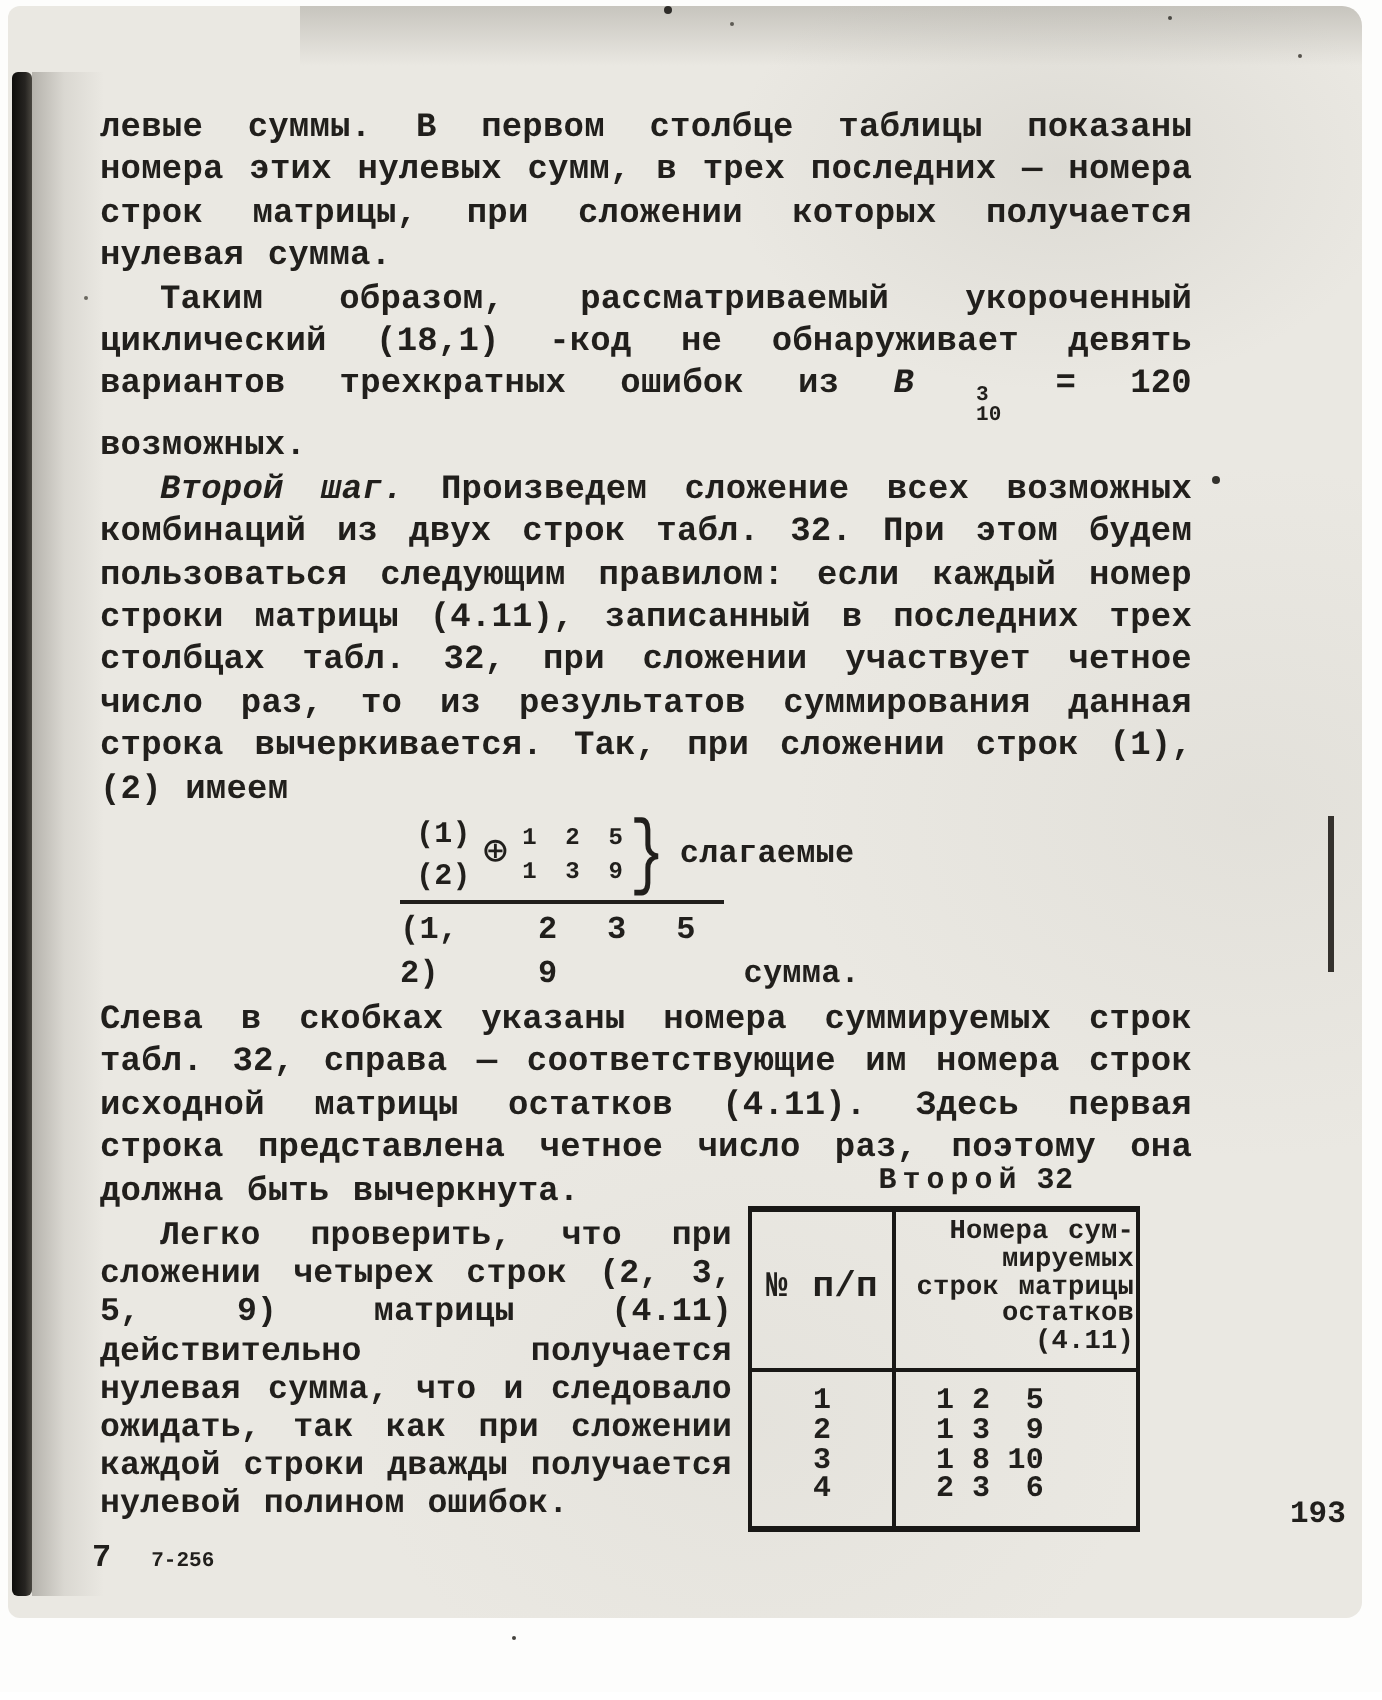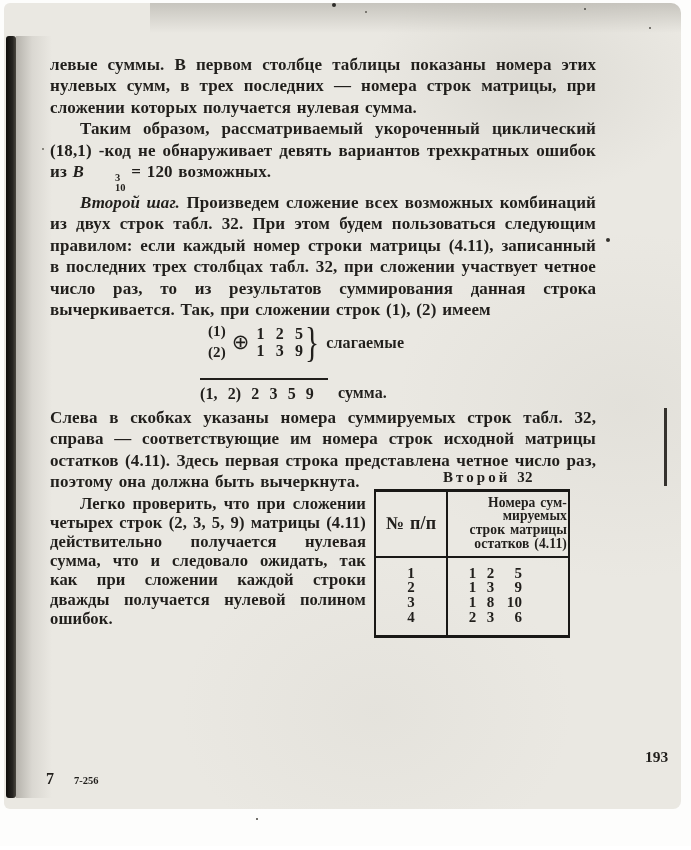--- a/index.html
+++ b/index.html
@@ -1,17 +1,17 @@
 <!DOCTYPE html>
 <html><head>
 <meta charset="utf-8">
 <style>
   html,body{margin:0;padding:0;background:#ffffff;}
   #frame{position:relative;width:691px;height:846px;background:#fdfdfc;overflow:hidden;
-         font-family:Liberation Serif, serif;color:#211f1c;}
+         font-family:Liberation Mono, monospace;color:#211f1c;}
   
   .page{position:absolute;left:4px;top:3px;width:677px;height:806px;border-radius:6px 10px 8px 6px;
     background:
       radial-gradient(240px 160px at 78% 10%, rgba(186,184,176,.28), transparent 70%),
       radial-gradient(320px 240px at 92% 50%, rgba(196,194,186,.20), transparent 72%),
       radial-gradient(280px 220px at 55% 88%, rgba(200,198,190,.16), transparent 70%),
       #eae8e2;}
   .page-top-shade{position:absolute;left:150px;top:3px;width:531px;height:30px;
       background:linear-gradient(to bottom, rgba(118,115,106,.30), rgba(118,115,106,0));
       border-radius:0 10px 0 0;}
@@ -34,24 +34,24 @@
   
   .bvar{font-style:italic;}
   .supsub{display:inline-flex;flex-direction:column;align-items:flex-start;
       font-size:10.5px;line-height:9.5px;vertical-align:-4px;letter-spacing:0;word-spacing:0;margin-left:1px;}
 
   
   .formula{margin:3px 0 2px 150px;width:230px;font-weight:700;}
   .f-main{display:flex;align-items:center;margin-left:8px;}
   .f-labels{display:flex;flex-direction:column;align-items:flex-end;gap:4px;font-size:15px;line-height:17px;}
   .f-oplus{font-size:21px;margin:0 7px 0 6px;font-weight:400;}
-  .f-vals{display:flex;flex-direction:column;gap:0;font-size:16px;line-height:17px;word-spacing:7px;}
+  .f-vals{display:flex;flex-direction:column;gap:0;font-size:12px;line-height:17px;word-spacing:7px;}
   .f-brace{font-size:42px;font-weight:400;transform:scaleX(.7);margin-left:-1px;line-height:38px;}
   .f-side{font-size:16px;margin-left:4px;}
-  .f-bottom{display:flex;align-items:flex-start;margin-top:17px;}
+  .f-bottom{display:flex;align-items:flex-end;margin-top:3px;}
   .f-sumgroup{border-top:2.5px solid #211f1c;padding:3px 14px 0 0;display:flex;gap:10px;
       font-size:16px;word-spacing:6px;}
   .f-side2{font-size:16px;margin-left:10px;padding-top:4px;}
 
   
   .cols{display:flex;margin-top:1px;}
   .col-l{width:316px;font-size:16.6px;line-height:19.2px;}
   .col-r{width:230px;margin-top:-26px;}
   .t-caption{text-align:center;font-size:15px;line-height:18px;letter-spacing:.3px;padding-left:14px;}
   .cap-word{letter-spacing:3px;}

